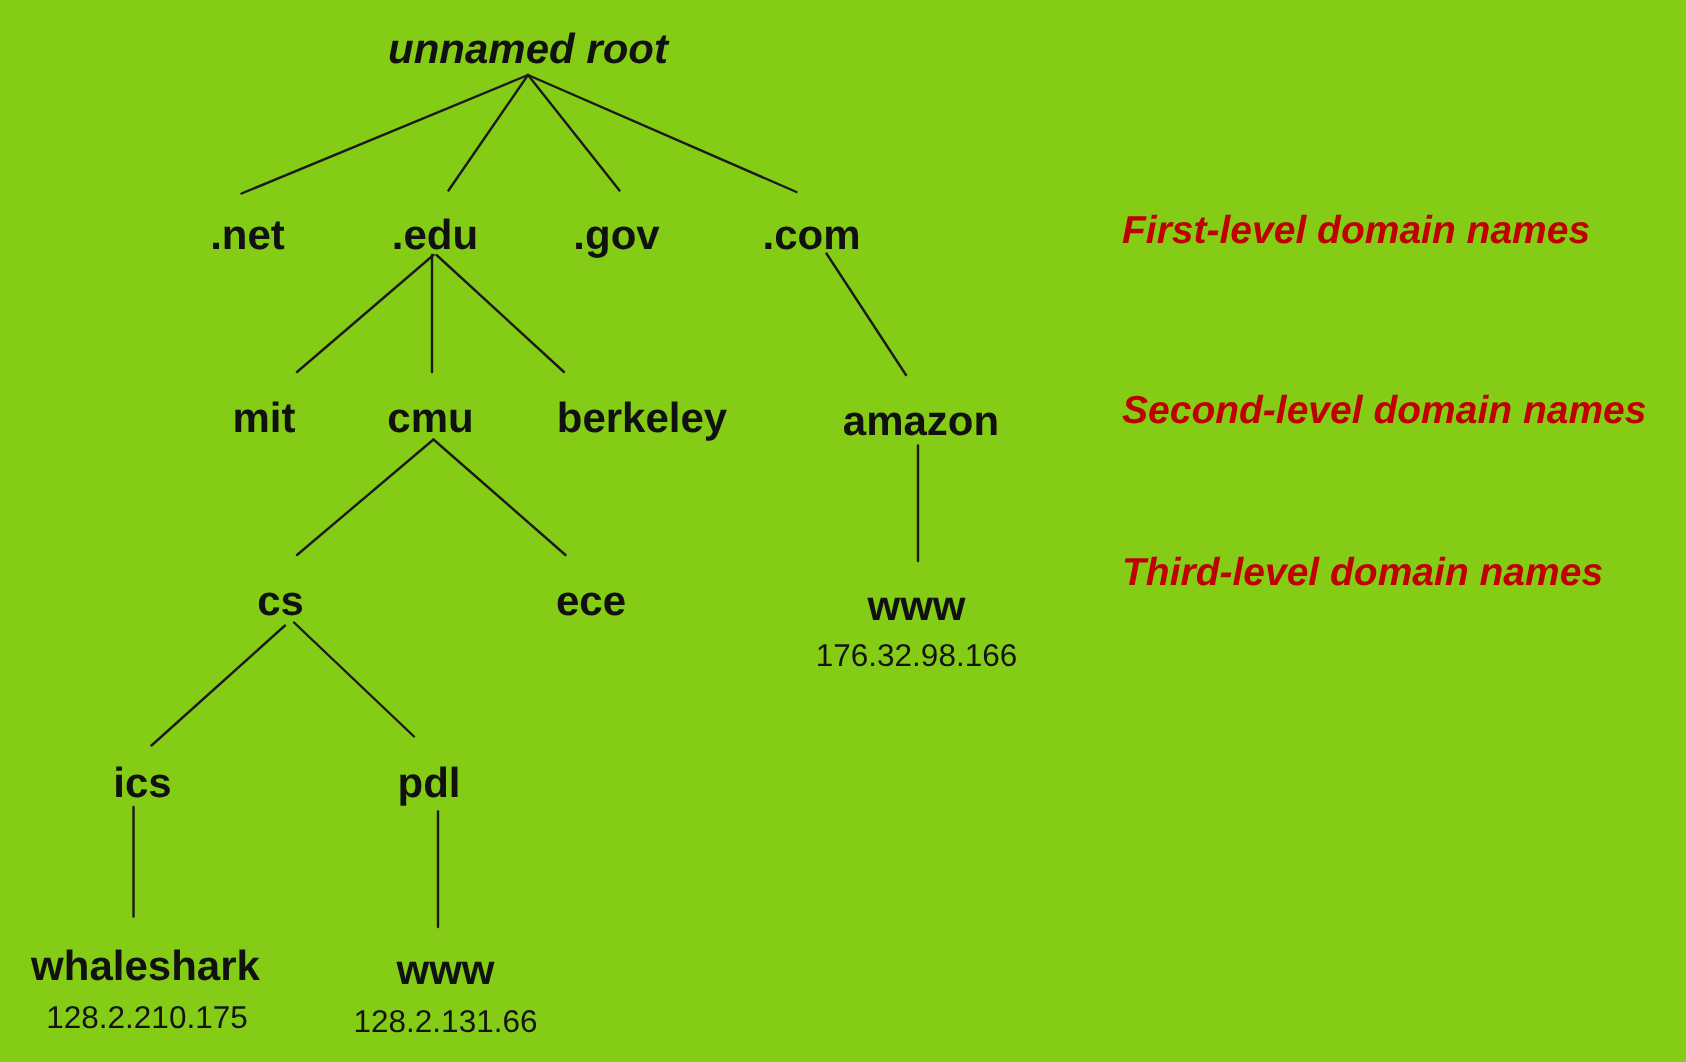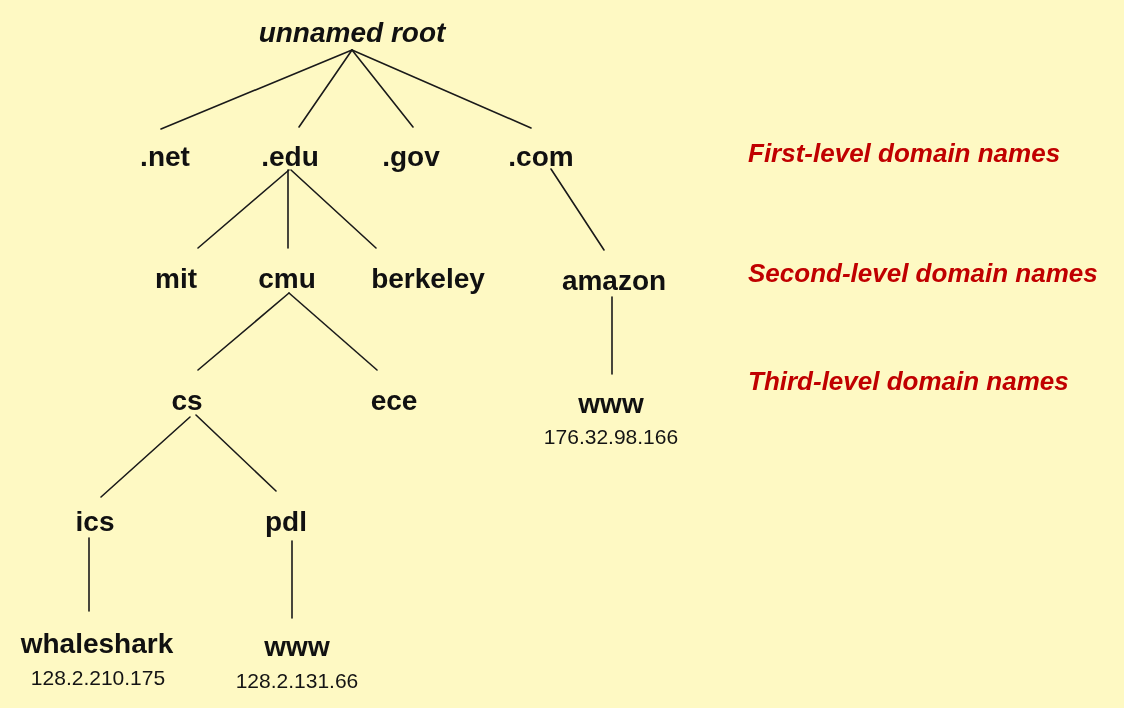--- a/index.html
+++ b/index.html
@@ -8,21 +8,21 @@
     background: #ffffff;
     width: 1124px;
     height: 708px;
     overflow: hidden;
     font-family: "Liberation Sans", sans-serif;
   }
   #stage {
     position: relative;
     width: 1124px;
     height: 708px;
-    background: #fef9c3;
+    background: #84cc16;
   }
   #tree-svg {
     position: absolute;
     left: 0; top: 0;
     width: 1124px;
     height: 708px;
   }
   #tree-svg line.edge {
     stroke: #1a1a1a;
     stroke-width: 1.6;

